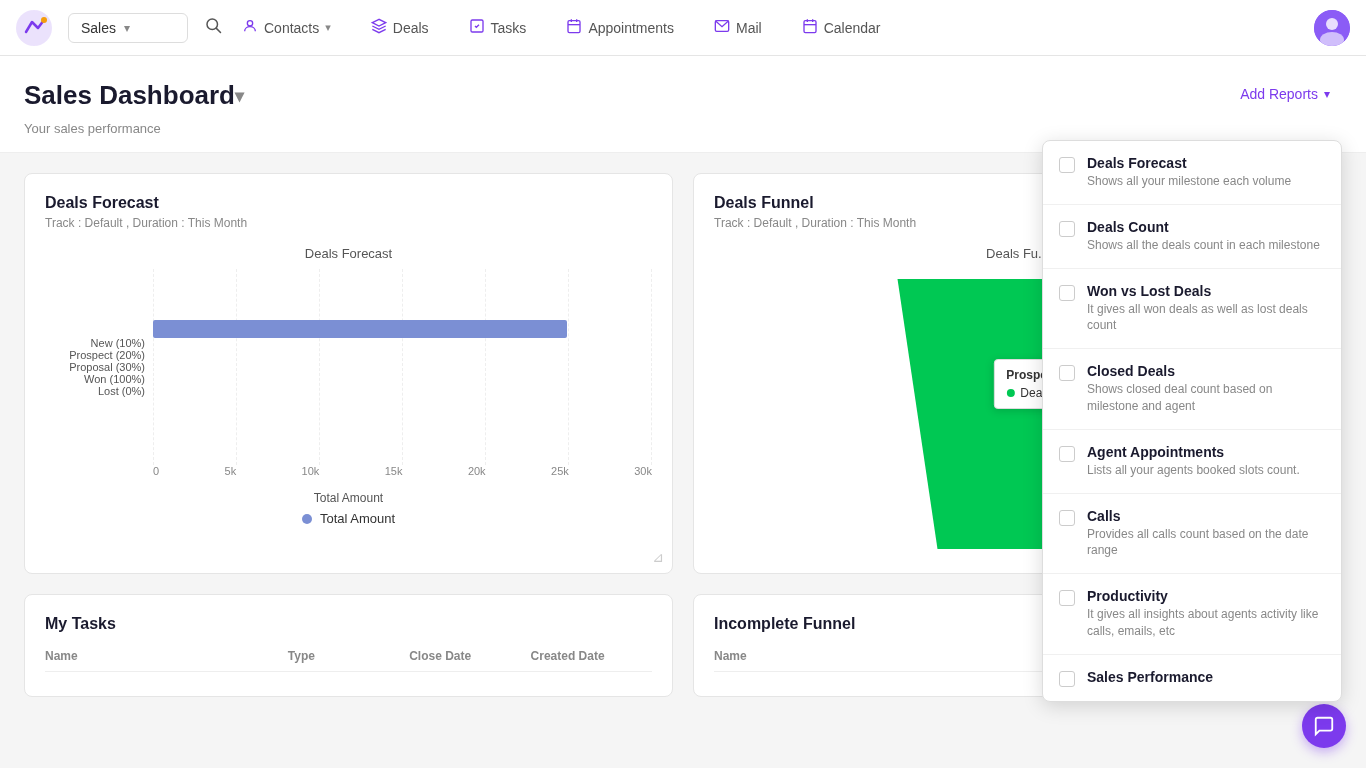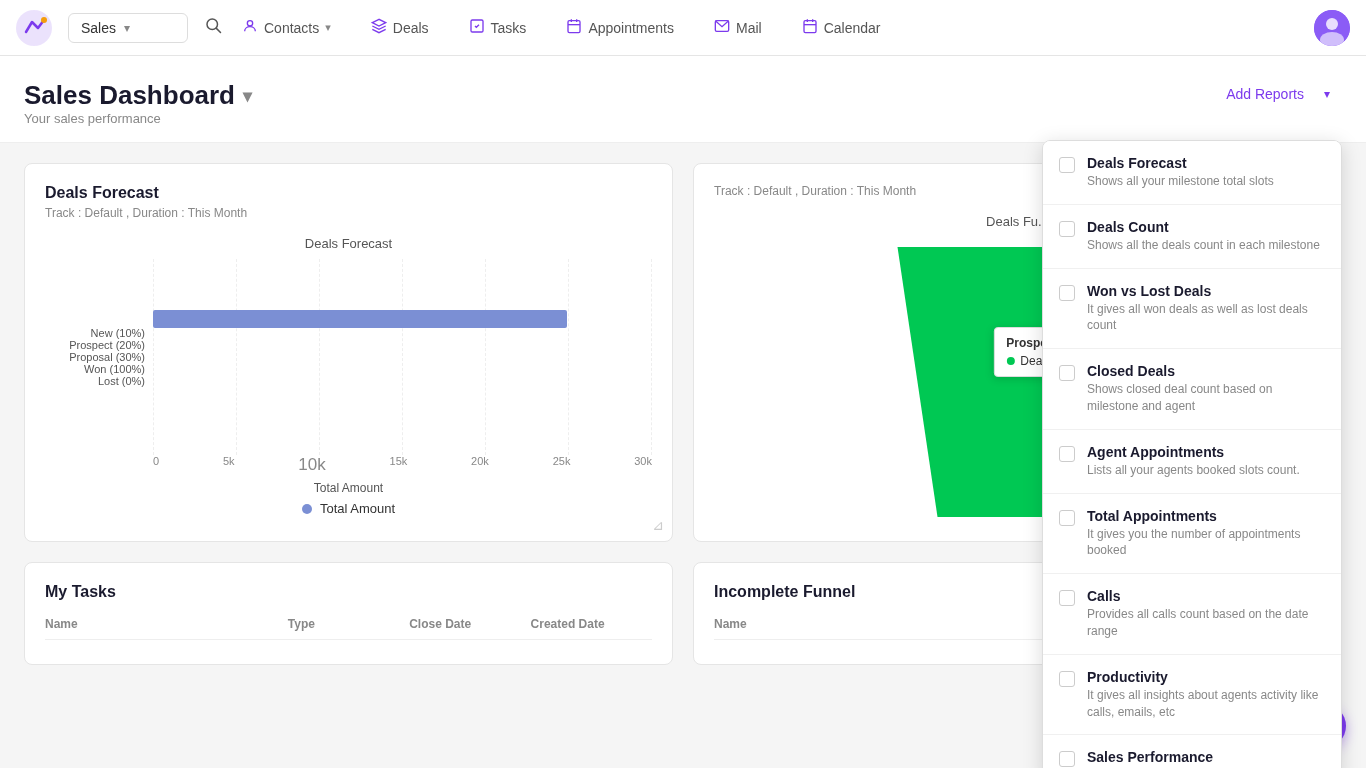--- a/index.html
+++ b/index.html
@@ -35,25 +35,25 @@
     .page { display: flex; flex-direction: column; min-height: calc(100vh - 56px); }
 
     
     .page-header {
       padding: 24px 24px 16px 24px; background: #fff; border-bottom: 1px solid #eee;
       display: flex; align-items: flex-start; justify-content: space-between;
     }
     .page-title-area {}
     .page-title {
       font-size: 26px; font-weight: 700; color: #1a1a2e;
-      display: flex; align-items: center; gap: 8px;
-    }
-    .page-subtitle { font-size: 13px; color: #888; margin-top: 0; }
+      display: flex; align-items: center; gap: 0;
+    }
+    .page-subtitle { font-size: 13px; color: #888; margin-top: 10px; }
     .add-reports-btn {
-      display: flex; align-items: center; gap: 20px; font-size: 14px;
+      display: flex; align-items: center; gap: 6px; font-size: 14px;
       color: #7c3aed; cursor: pointer; padding: 6px 12px;
       border: none; background: none;
     }
 
     
     .content { padding: 20px 24px; flex: 1; position: relative; }
 
     
     .dashboard-grid { display: grid; grid-template-columns: 1fr 1fr; gap: 20px; }
 
@@ -232,21 +232,21 @@
         <span>Add Reports</span>
         <span style="font-size:12px">▾</span>
       </button>
 
       <div class="reports-dropdown">
 
         <div class="report-item">
           <div class="report-checkbox"></div>
           <div class="report-text">
             <div class="report-name">Deals Forecast</div>
-            <div class="report-desc">Shows all your milestone total slots</div>
+            <div class="report-desc">Shows all your milestone each volume</div>
           </div>
         </div>
         <div class="report-item">
           <div class="report-checkbox"></div>
           <div class="report-text">
             <div class="report-name">Deals Count</div>
             <div class="report-desc">Shows all the deals count in each milestone</div>
           </div>
         </div>
         <div class="report-item">
@@ -261,27 +261,20 @@
           <div class="report-text">
             <div class="report-name">Closed Deals</div>
             <div class="report-desc">Shows closed deal count based on milestone and agent</div>
           </div>
         </div>
         <div class="report-item">
           <div class="report-checkbox"></div>
           <div class="report-text">
             <div class="report-name">Agent Appointments</div>
             <div class="report-desc">Lists all your agents booked slots count.</div>
-          </div>
-        </div>
-        <div class="report-item">
-          <div class="report-checkbox"></div>
-          <div class="report-text">
-            <div class="report-name">Total Appointments</div>
-            <div class="report-desc">It gives you the number of appointments booked</div>
           </div>
         </div>
         <div class="report-item">
           <div class="report-checkbox"></div>
           <div class="report-text">
             <div class="report-name">Calls</div>
             <div class="report-desc">Provides all calls count based on the date range</div>
           </div>
         </div>
         <div class="report-item">
@@ -352,37 +345,38 @@
               </div>
 
               <div style="display:flex;align-items:center;height:22px;">
                 <div style="height:18px;width:0%;background:#7b8fd4;border-radius:2px;"></div>
               </div>
             </div>
 
             <div style="position:absolute;bottom:0;left:0;right:0;height:24px;display:flex;justify-content:space-between;">
               <span style="font-size:11px;color:#888">0</span>
               <span style="font-size:11px;color:#888">5k</span>
-              <span style="font-size:17px;color:#888">10k</span>
+              <span style="font-size:11px;color:#888">10k</span>
               <span style="font-size:11px;color:#888">15k</span>
               <span style="font-size:11px;color:#888">20k</span>
               <span style="font-size:11px;color:#888">25k</span>
               <span style="font-size:11px;color:#888">30k</span>
             </div>
           </div>
         </div>
         <div style="text-align:center;font-size:12px;color:#555;margin-top:2px;">Total Amount</div>
         <div style="display:flex;align-items:center;justify-content:center;gap:8px;margin-top:6px;">
           <div style="width:10px;height:10px;border-radius:50%;background:#7b8fd4;"></div>
           <span style="font-size:13px;color:#333;font-weight:500">Total Amount</span>
         </div>
         <div class="resize-handle">⊿</div>
       </div>
 
       <div class="card">
+        <div class="card-title">Deals Funnel</div>
         <div class="card-subtitle">Track : Default ,  Duration : This Month</div>
         <div class="funnel-chart-title">Deals Fu...</div>
 
         <div style="position:relative">
           <svg width="100%" height="280" viewBox="0 0 280 280">
 
             <polygon points="20,10 260,10 220,280 60,280" fill="#00c853"></polygon>
 
             <polygon points="200,10 260,10 220,280 170,280" fill="#00b34a"></polygon>
           </svg>

